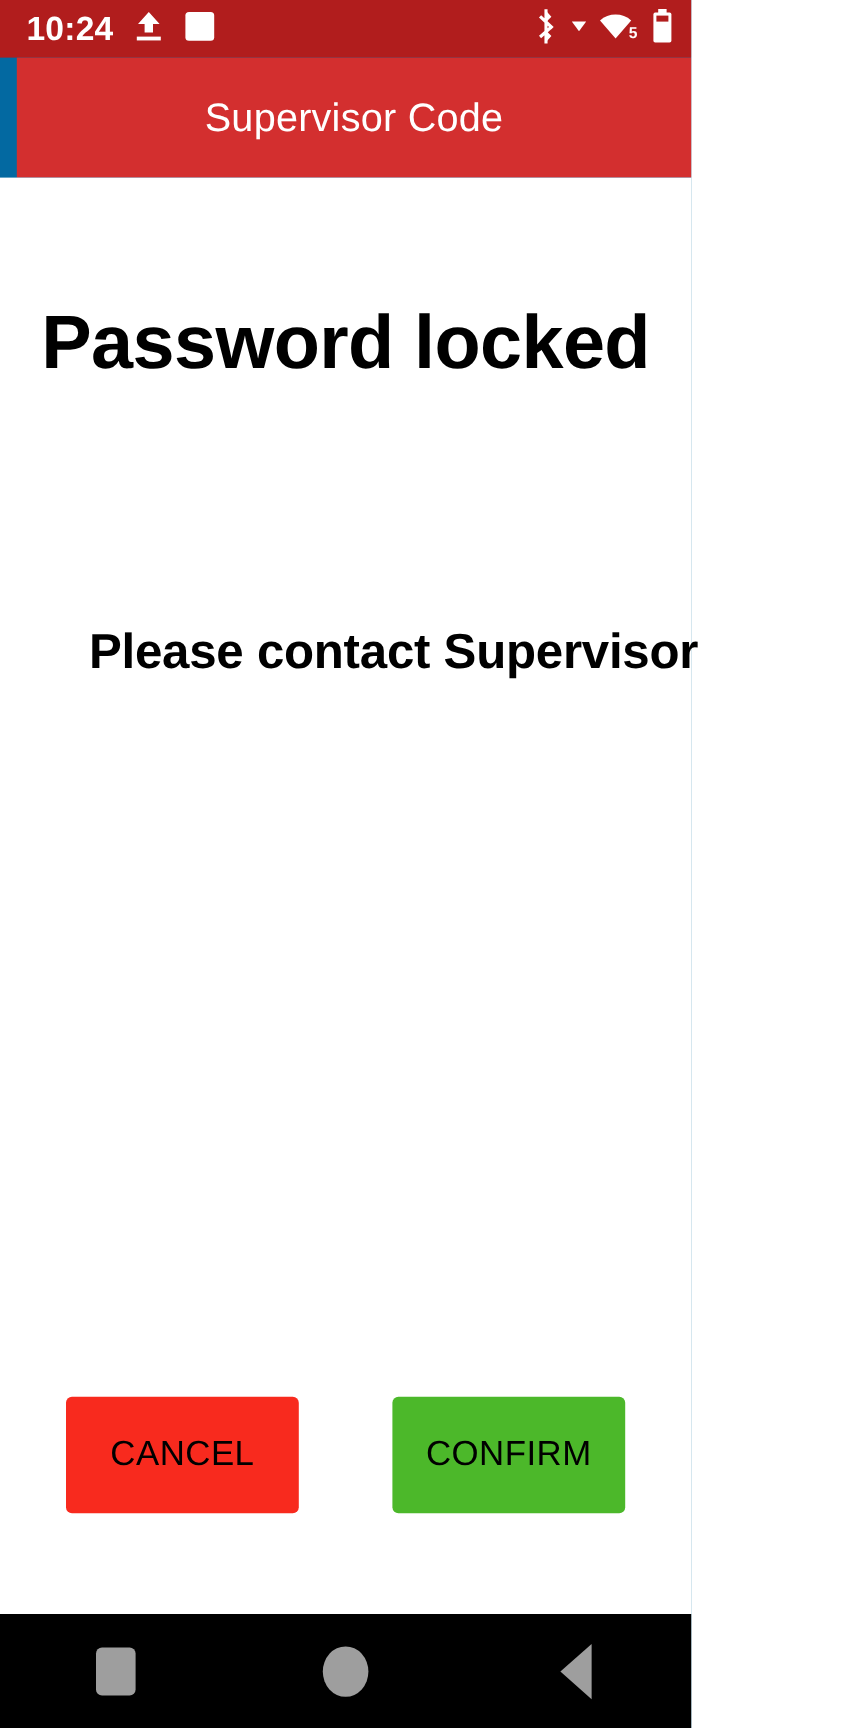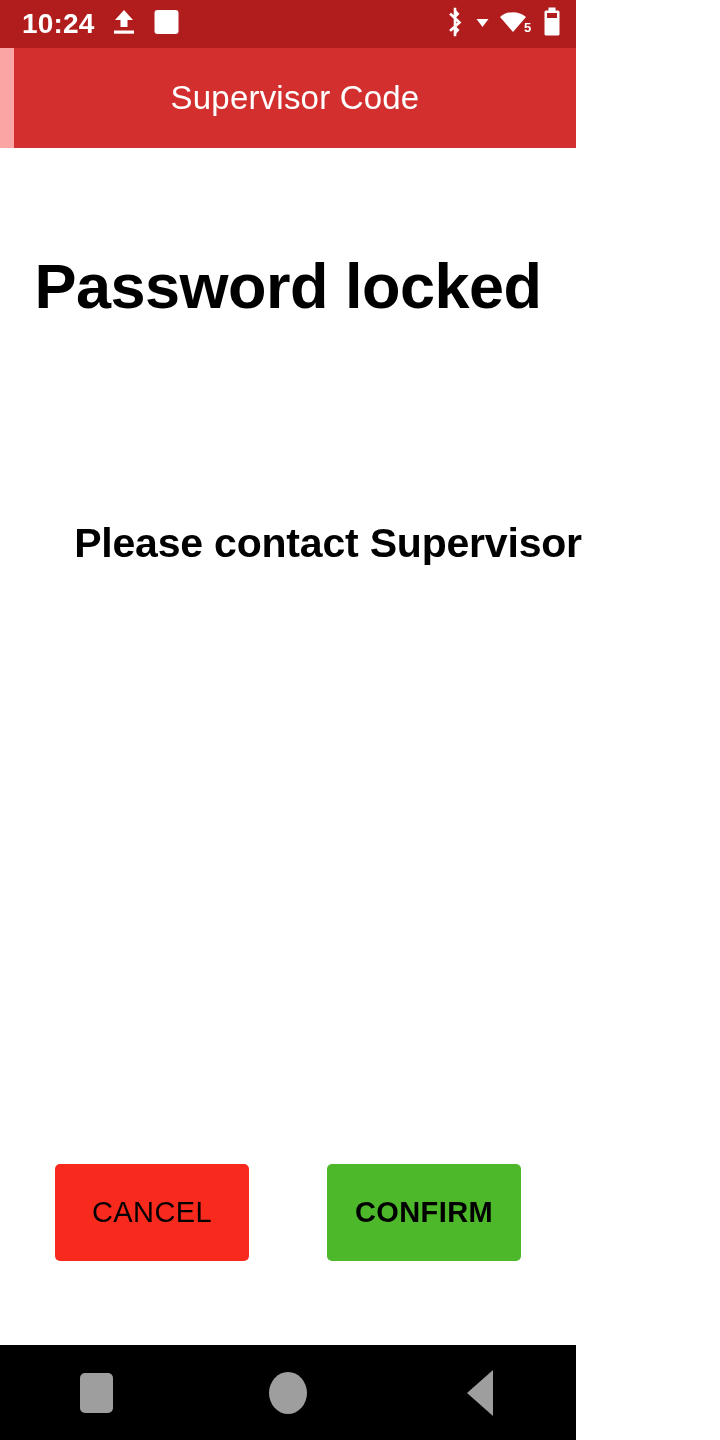--- a/index.html
+++ b/index.html
@@ -9,21 +9,21 @@
     height:1440px;
     background:#ffffff;
     font-family:"Liberation Sans", sans-serif;
     overflow:hidden;
   }
 
   .screen {
     position:relative;
     width:576px;
     height:1440px;
-    background:#fca5a5;
+    background:#0369a1;
     display:flex;
     flex-direction:column;
   }
 
   
   .status-bar {
     height:48px;
     background:#b11d1d;
     display:flex;
     align-items:center;
@@ -118,21 +118,21 @@
     font-family:"Liberation Sans", sans-serif;
     font-size:29px;
     font-weight:normal;
     letter-spacing:0.4px;
     cursor:pointer;
     display:flex;
     align-items:center;
     justify-content:center;
   }
   .btn-cancel  { background:#f82a1e; }
-  .btn-confirm { background:#4cb82a;font-weight:bold; }
+  .btn-confirm { background:#4cb82a; }
 
   
   .nav-bar {
     height:95px;
     background:#000000;
     display:flex;
     align-items:center;
     justify-content:space-around;
     flex:0 0 auto;
   }

